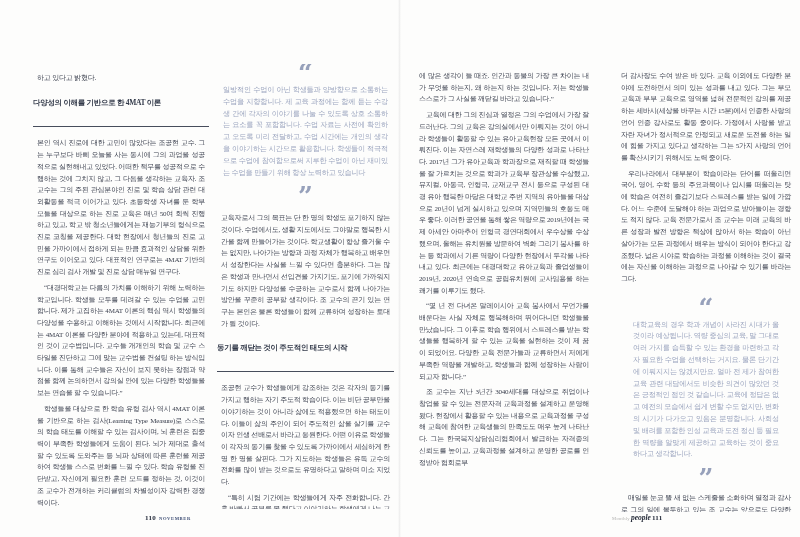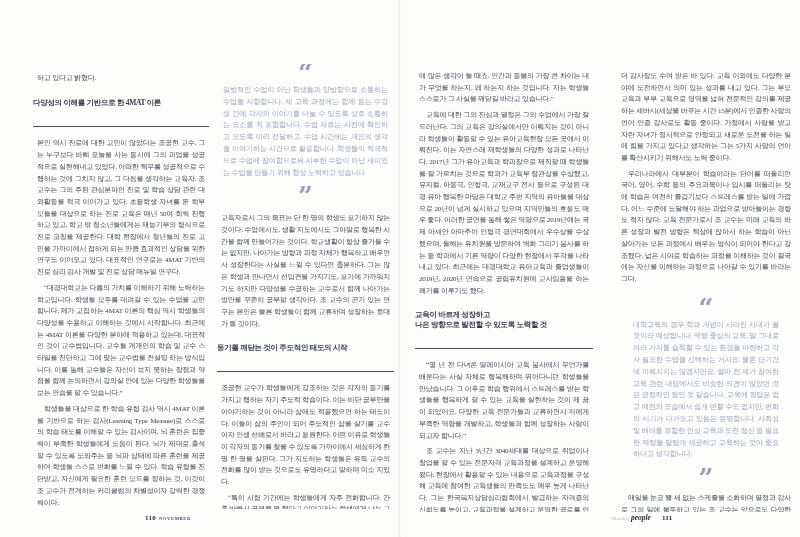--- a/index.html
+++ b/index.html
@@ -52,21 +52,21 @@
     display:inline-block;margin-left:2px;
     font-size:6.5px;font-weight:bold;color:#2e4a8f;
     letter-spacing:-0.5px;
   }
   .footer{position:absolute;top:506px;white-space:nowrap;}
   #footer-left{left:145px;}
   #footer-right{left:612px;}
   .pg-num{font-size:7px;font-weight:bold;color:#232a3a;letter-spacing:0.3px;}
   .pg-month{font-size:4.6px;font-weight:bold;color:#3a4a72;letter-spacing:0.6px;margin-left:3px;}
   .mag-prefix{font-size:4.6px;color:#b3b3b1;letter-spacing:0.3px;margin-right:1px;}
-  .mag-name{font-size:7.5px;font-weight:bold;font-style:italic;color:#1f2533;margin-right:11px;}
+  .mag-name{font-size:7.5px;font-weight:bold;font-style:italic;color:#1f2533;margin-right:1px;}
 </style>
 </head>
 <body>
 
 <div class="gutter"></div>
 
 <div class="col" id="col1">
   <p class="body intro">하고 있다고 밝혔다.</p>
   <h2 class="sec">다양성의 이해를 기반으로 한 4MAT 이론</h2>
   <p class="body">본인 역시 진로에 대한 고민이 많았다는 조공현 교수. 그는 누구보다 바삐 오늘을 사는 동시에 그의 과업을 성공적으로 실현해내고 있었다. 어떠한 책무를 성공적으로 수행하는 것에 그치지 않고, 그 다음을 생각하는 교육자. 조 교수는 그의 주된 관심분야인 진로 및 학습 상담 관련 대외활동을 적극 이어가고 있다. 초등학생 자녀를 둔 학부모들을 대상으로 하는 진로 교육은 매년 50여 회씩 진행하고 있고, 학교 밖 청소년들에게는 재능기부의 형식으로 진로 코칭을 제공한다. 대학 현장에서 청년들의 진로 고민을 가까이에서 접하게 되는 만큼 효과적인 상담을 위한 연구도 이어오고 있다. 대표적인 연구로는 4MAT 기반의 진로 심리 검사 개발 및 진로 상담 매뉴얼 연구다.</p>
@@ -82,22 +82,20 @@
   </div>
   <p class="body">교육자로서 그의 목표는 단 한 명의 학생도 포기하지 않는 것이다. 수업에서도, 생활 지도에서도 그야말로 행복한 시간을 함께 만들어가는 것이다. 학교생활이 항상 즐거울 수는 없지만, 나아가는 방향과 과정 자체가 행복하고 배우면서 성장한다는 사실을 느낄 수 있다면 충분하다. 그는 많은 학생과 만나면서 선입견을 가지기도, 포기에 가까워지기도 하지만 다양성을 수긍하는 교수로서 함께 나아가는 방안을 꾸준히 공부할 생각이다. 조 교수의 끈기 있는 연구는 본인은 물론 학생들이 함께 교류하며 성장하는 토대가 될 것이다.</p>
   <h2 class="sec">동기를 깨닫는 것이 주도적인 태도의 시작</h2>
   <p class="body">조공현 교수가 학생들에게 강조하는 것은 각자의 동기를 가지고 행하는 자기 주도적 학습이다. 이는 비단 공부만을 이야기하는 것이 아니라 삶에도 적용했으면 하는 태도이다. 이들이 삶의 주인이 되어 주도적인 삶을 살기를 교수이자 인생 선배로서 바라고 응원한다. 어떤 이유로 학생들이 각자의 동기를 찾을 수 있도록 가까이에서 세심하게 한 명 한 명을 살핀다. 그가 지도하는 학생들은 유독 교수의 전화를 많이 받는 것으로도 유명하다고 말하며 미소 지었다.</p>
   <p class="body ind">“특히 시험 기간에는 학생들에게 자주 전화합니다. 간혹 바빠서 공부를 못 했다고 이야기하는 학생에게 나는 교수인데도 너희보다 더 많이 공부하고 있다고 말합니다. 너희들에게 보다 더 최신의 그리고 효과적인 내용을 전달하기 위해서 라고요. 제가 열정적으로 바쁘게 사는 것을 잘 아는 학생들이기</p>
 </div>
 
 <div class="col" id="col3">
   <p class="body">에 많은 생각이 들 때죠. 인간과 동물의 가장 큰 차이는 내가 무엇을 하는지, 왜 하는지 하는 것입니다. 저는 학생들 스스로가 그 사실을 깨닫길 바라고 있습니다.”</p>
   <p class="body ind">교육에 대한 그의 진심과 열정은 그의 수업에서 가장 잘 드러난다. 그의 교육은 강의실에서만 이뤄지는 것이 아니라 학생들이 활동할 수 있는 유아교육현장 모든 곳에서 이뤄진다. 이는 자연스레 재학생들의 다양한 성과로 나타난다. 2017년 그가 유아교육과 학과장으로 재직할 때 학생들을 잘 가르치는 것으로 학과가 교육부 장관상을 수상했고, 뮤지컬, 아동극, 인형극, 교재교구 전시 등으로 구성된 대경 유아 행복한 마당은 대학교 주변 지역의 유아들을 대상으로 20년이 넘게 실시하고 있으며 지역민들의 호응도 매우 좋다. 이러한 공연을 통해 쌓은 역량으로 2019년에는 국제 아세안 아마추어 인형극 경연대회에서 우수상을 수상했으며, 올해는 유치원을 방문하여 벽화 그리기 봉사를 하는 등 학과에서 기른 역량이 다양한 현장에서 두각을 나타내고 있다. 최근에는 대경대학교 유아교육과 졸업생들이 2019년, 2020년 연속으로 공립유치원에 교사임용을 하는 쾌거를 이루기도 했다.</p>
-  <h2 class="sec">교육이 바르게 성장하고
-나은 방향으로 발전할 수 있도록 노력할 것</h2>
   <p class="body ind">“몇 년 전 다녀온 말레이시아 교육 봉사에서 무언가를 배운다는 사실 자체로 행복해하며 뛰어다니던 학생들을 만났습니다. 그 이후로 학습 행위에서 스트레스를 받는 학생들을 행복하게 할 수 있는 교육을 실현하는 것이 제 꿈이 되었어요. 다양한 교육 전문가들과 교류하면서 저에게 부족한 역량을 개발하고, 학생들과 함께 성장하는 사람이 되고자 합니다.”</p>
   <p class="body ind">조 교수는 지난 3년간 3040세대를 대상으로 취업이나 창업을 할 수 있는 전문자격 교육과정을 설계하고 운영해왔다. 현장에서 활용할 수 있는 내용으로 교육과정을 구성해 교육에 참여한 교육생들의 만족도도 매우 높게 나타난다. 그는 한국복지상담심리협회에서 발급하는 자격증의 신뢰도를 높이고, 교육과정을 설계하고 운영한 공로를 인정받아 협회로부</p>
 </div>
 
 <div class="col" id="col4">
   <p class="body">더 감사장도 수여 받은 바 있다. 교육 이외에도 다양한 분야에 도전하면서 의미 있는 성과를 내고 있다. 그는 부모교육과 부부 교육으로 영역을 넓혀 전문적인 강의를 제공하는 세바시(세상을 바꾸는 시간 15분)에서 인증한 사랑의 언어 인증 강사로도 활동 중이다. 가정에서 사랑을 받고 자란 자녀가 정서적으로 안정되고 새로운 도전을 하는 일에 힘을 가지고 있다고 생각하는 그는 5가지 사랑의 언어를 확산시키기 위해서도 노력 중이다.</p>
   <p class="body ind">우리나라에서 대부분이 학습이라는 단어를 떠올리면 국어, 영어, 수학 등의 주요과목이나 입시를 떠올리는 탓에 학습은 여전히 즐겁기보다 스트레스를 받는 일에 가깝다. 어느 수준에 도달해야 하는 과업으로 받아들이는 경향도 적지 않다. 교육 전문가로서 조 교수는 미래 교육의 바른 성장과 발전 방향은 책상에 앉아서 하는 학습이 아닌 살아가는 모든 과정에서 배우는 방식이 되어야 한다고 강조했다. 넓은 시야로 학습하는 과정을 이해하는 것이 결국에는 자신을 이해하는 과정으로 나아갈 수 있기를 바라는 그다.</p>
   <div class="quote-block">
     <span class="qmark">“</span>
     <p class="pquote">대학교육의 경우 학과 개념이 사라진 시대가 올 것이라 예상됩니다. 역량 중심의 교육, 말 그대로 여러 가지를 습득할 수 있는 환경을 마련하고 각자 필요한 수업을 선택하는 거지요. 물론 단기간에 이뤄지지는 않겠지만요. 얼마 전 제가 참여한 교육 관련 대담에서도 비슷한 의견이 많았던 것은 긍정적인 점인 것 같습니다. 교육에 정답은 없고 예전의 모습에서 쉽게 변할 수도 없지만, 변화의 시기가 다가오고 있음은 분명합니다. 사회성 및 배려를 포함한 인성 교육과 도전 정신 등 필요한 역량을 알맞게 제공하고 교육하는 것이 중요하다고 생각합니다.</p>

